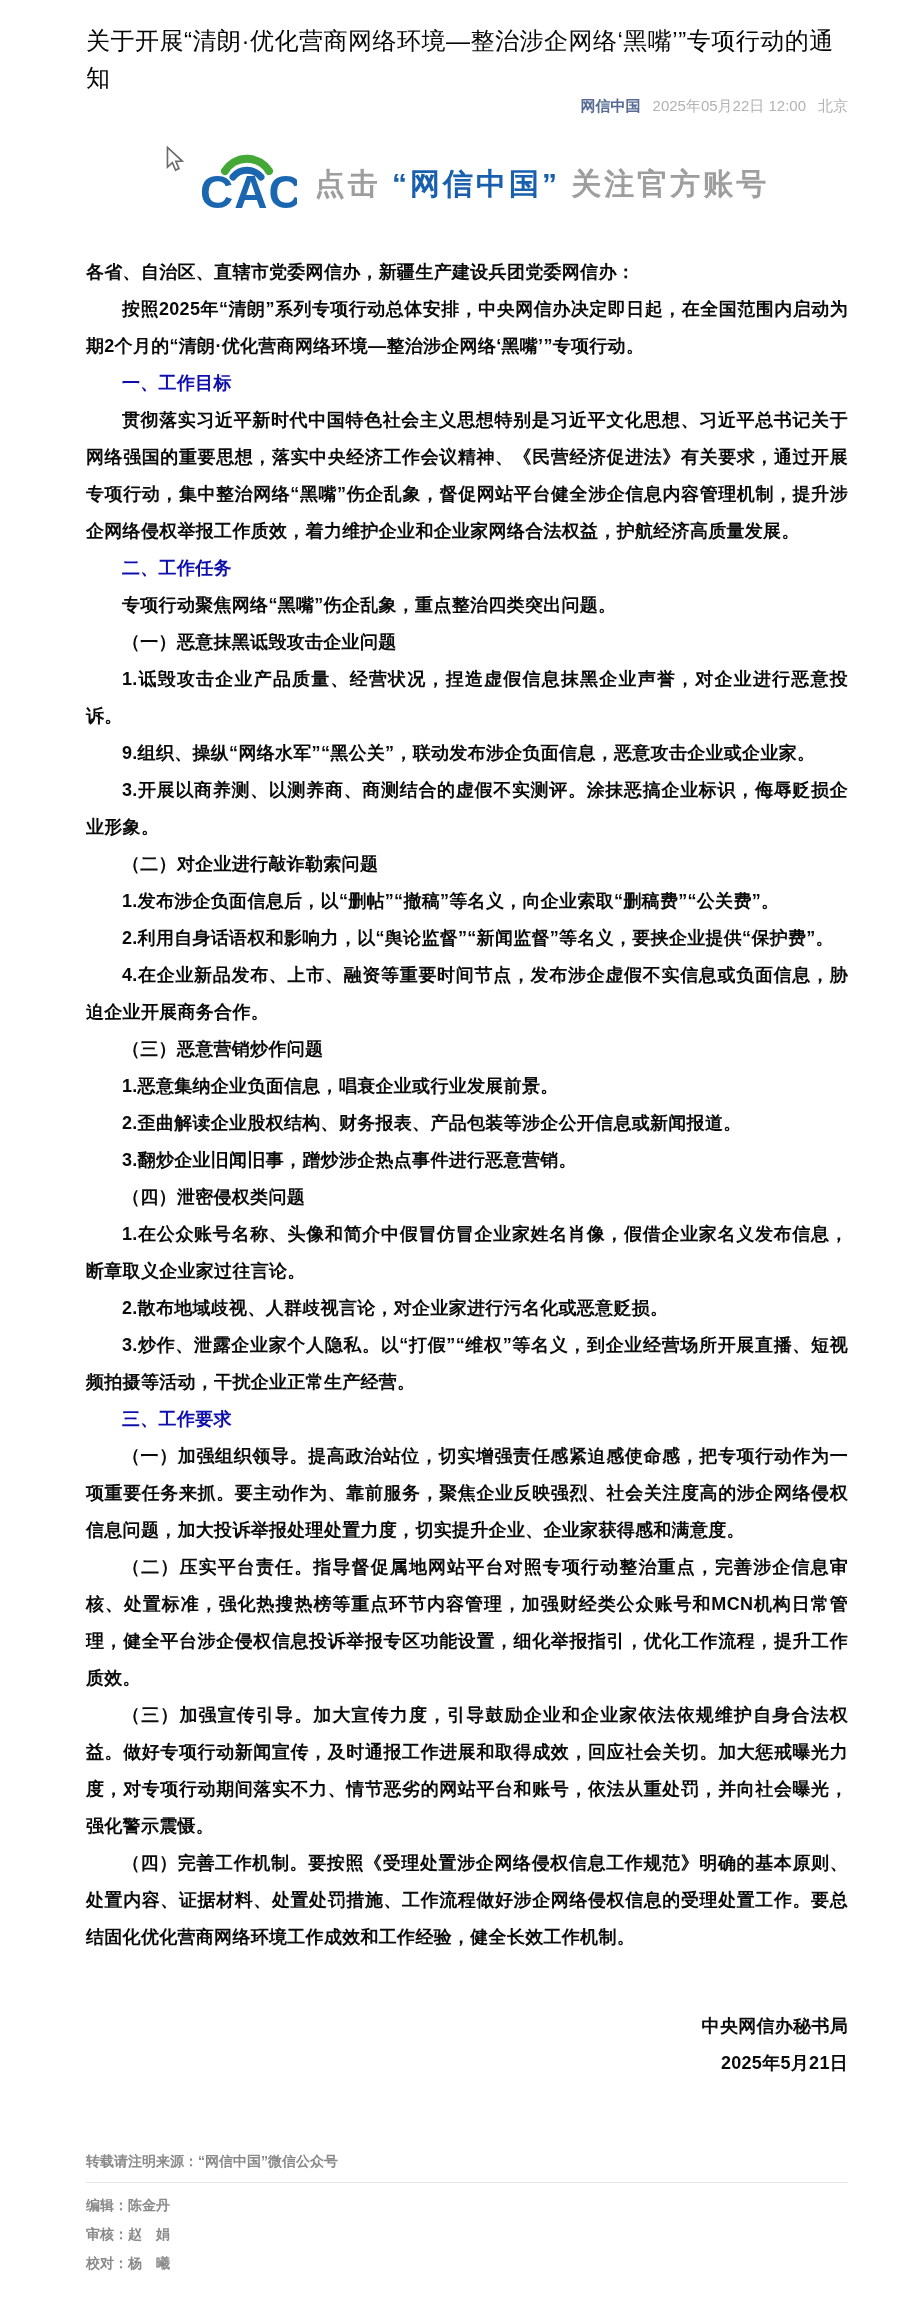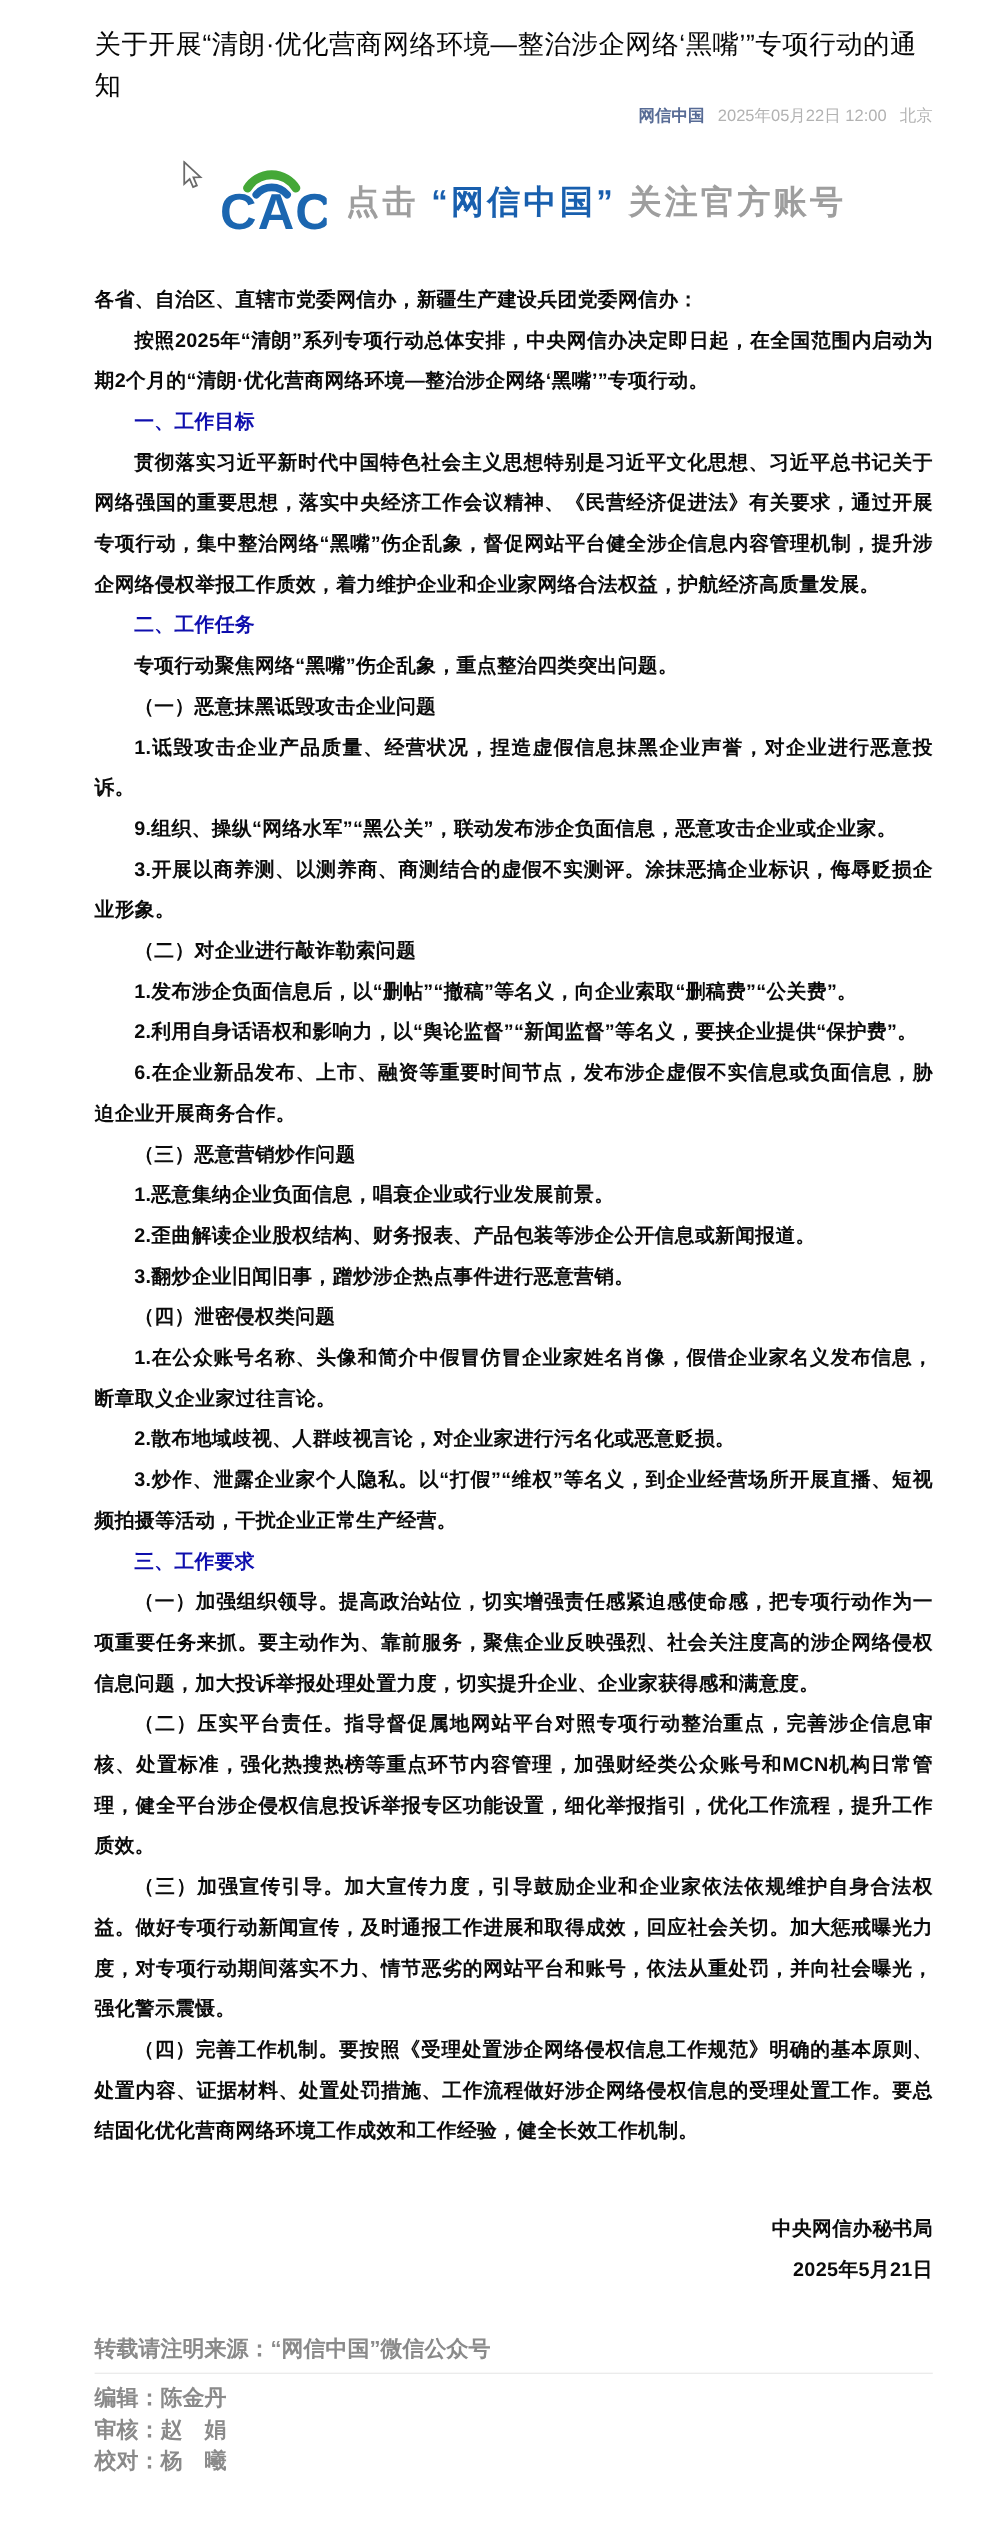--- a/index.html
+++ b/index.html
@@ -76,22 +76,22 @@
   .para.indent,.para.item-heading{text-indent:2em;}
   .para.heading{color:var(--heading-blue);text-indent:2em;}
   .signature{
     margin-top:52px;
     text-align:right;
     font-size:18px;
     font-weight:700;
     line-height:37px;
   }
   .footer{
-    margin-top:43px;
-    font-size:20px;
+    margin-top:68px;
+    font-size:14px;
     font-weight:700;
     color:var(--footer-gray);
   }
   .footer .source{line-height:22px;}
   .footer .divider{
     border:none;
     border-top:1px solid var(--divider-gray);
     margin:10px 0 8px 0;
   }
   .credit-row{line-height:29px;}
@@ -146,21 +146,21 @@
       <p class="para indent">贯彻落实习近平新时代中国特色社会主义思想特别是习近平文化思想、习近平总书记关于网络强国的重要思想，落实中央经济工作会议精神、《民营经济促进法》有关要求，通过开展专项行动，集中整治网络“黑嘴”伤企乱象，督促网站平台健全涉企信息内容管理机制，提升涉企网络侵权举报工作质效，着力维护企业和企业家网络合法权益，护航经济高质量发展。</p>
       <p class="para heading">二、工作任务</p>
       <p class="para indent">专项行动聚焦网络“黑嘴”伤企乱象，重点整治四类突出问题。</p>
       <p class="para item-heading">（一）恶意抹黑诋毁攻击企业问题</p>
       <p class="para indent">1.诋毁攻击企业产品质量、经营状况，捏造虚假信息抹黑企业声誉，对企业进行恶意投诉。</p>
       <p class="para indent">9.组织、操纵“网络水军”“黑公关”，联动发布涉企负面信息，恶意攻击企业或企业家。</p>
       <p class="para indent">3.开展以商养测、以测养商、商测结合的虚假不实测评。涂抹恶搞企业标识，侮辱贬损企业形象。</p>
       <p class="para item-heading">（二）对企业进行敲诈勒索问题</p>
       <p class="para indent">1.发布涉企负面信息后，以“删帖”“撤稿”等名义，向企业索取“删稿费”“公关费”。</p>
       <p class="para indent">2.利用自身话语权和影响力，以“舆论监督”“新闻监督”等名义，要挟企业提供“保护费”。</p>
-      <p class="para indent">6.在企业新品发布、上市、融资等重要时间节点，发布涉企虚假不实信息或负面信息，胁迫企业开展商务合作。</p>
+      <p class="para indent">4.在企业新品发布、上市、融资等重要时间节点，发布涉企虚假不实信息或负面信息，胁迫企业开展商务合作。</p>
       <p class="para item-heading">（三）恶意营销炒作问题</p>
       <p class="para indent">1.恶意集纳企业负面信息，唱衰企业或行业发展前景。</p>
       <p class="para indent">2.歪曲解读企业股权结构、财务报表、产品包装等涉企公开信息或新闻报道。</p>
       <p class="para indent">3.翻炒企业旧闻旧事，蹭炒涉企热点事件进行恶意营销。</p>
       <p class="para item-heading">（四）泄密侵权类问题</p>
       <p class="para indent">1.在公众账号名称、头像和简介中假冒仿冒企业家姓名肖像，假借企业家名义发布信息，断章取义企业家过往言论。</p>
       <p class="para indent">2.散布地域歧视、人群歧视言论，对企业家进行污名化或恶意贬损。</p>
       <p class="para indent">3.炒作、泄露企业家个人隐私。以“打假”“维权”等名义，到企业经营场所开展直播、短视频拍摄等活动，干扰企业正常生产经营。</p>
       <p class="para heading">三、工作要求</p>
       <p class="para indent">（一）加强组织领导。提高政治站位，切实增强责任感紧迫感使命感，把专项行动作为一项重要任务来抓。要主动作为、靠前服务，聚焦企业反映强烈、社会关注度高的涉企网络侵权信息问题，加大投诉举报处理处置力度，切实提升企业、企业家获得感和满意度。</p>

